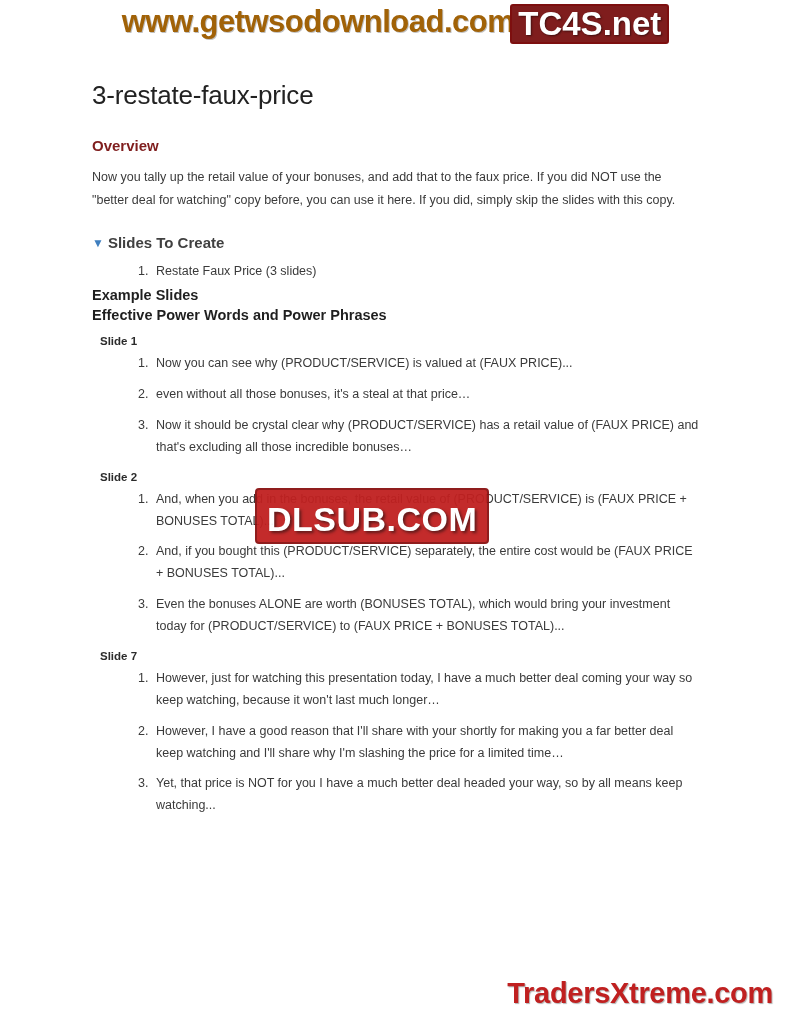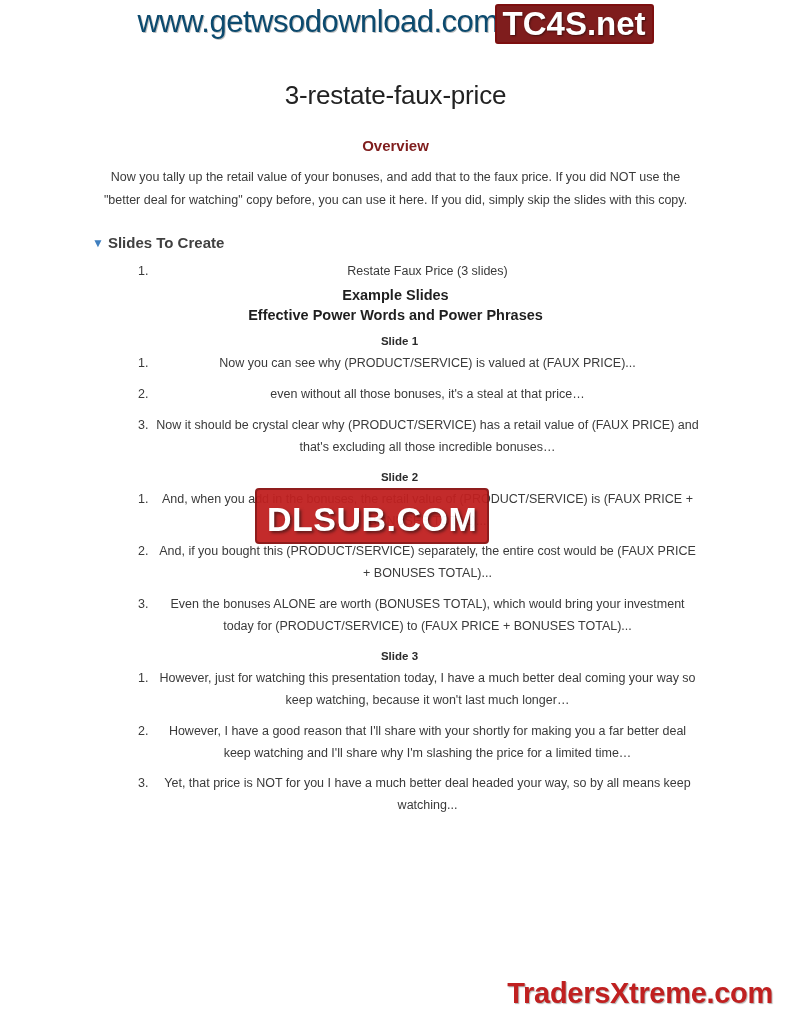--- a/index.html
+++ b/index.html
@@ -21,22 +21,22 @@
     top: 4px;
     left: 0;
     width: 791px;
     height: 44px;
     text-align: center;
     white-space: nowrap;
   }
   .wm-top-main {
     font-family: "Liberation Sans", sans-serif;
     font-size: 31px;
-    font-weight: 400;
-    color: #0c4a6e;
+    font-weight: 700;
+    color: #a16207;
     letter-spacing: -0.5px;
     text-shadow: 1px 1px 0 rgba(0,0,0,0.25);
   }
   .wm-top-badge {
     display: inline-block;
     font-family: "Liberation Sans", sans-serif;
     font-size: 33px;
     font-weight: 700;
     color: #ffffff;
     background: #7f1d1d;
@@ -78,21 +78,20 @@
 
   
   .doc {
     position: absolute;
     top: 80px;
     left: 0;
     width: 791px;
   }
   .content {
     margin: 0 92px 0 92px;
-    text-align: center;
   }
   h1.title {
     font-size: 26px;
     font-weight: 400;
     color: #222222;
     margin: 0 0 26px 0;
     letter-spacing: -0.2px;
   }
   h2.section {
     font-size: 15px;
@@ -191,21 +190,21 @@
     <div class="slide-block">
       <div class="slide-label">Slide 2</div>
       <ol class="num tight">
         <li>And, when you add in the bonuses, the retail value of (PRODUCT/SERVICE) is (FAUX PRICE + BONUSES TOTAL)...</li>
         <li>And, if you bought this (PRODUCT/SERVICE) separately, the entire cost would be (FAUX PRICE + BONUSES TOTAL)...</li>
         <li>Even the bonuses ALONE are worth (BONUSES TOTAL), which would bring your investment today for (PRODUCT/SERVICE) to (FAUX PRICE + BONUSES TOTAL)...</li>
       </ol>
     </div>
 
     <div class="slide-block">
-      <div class="slide-label">Slide 3</div>
+      <div class="slide-label">Slide 7</div>
       <ol class="num tight">
         <li>However, just for watching this presentation today, I have a much better deal coming your way so keep watching, because it won't last much longer…</li>
         <li>However, I have a good reason that I'll share with your shortly for making you a far better deal keep watching and I'll share why I'm slashing the price for a limited time…</li>
         <li>Yet, that price is NOT for you I have a much better deal headed your way, so by all means keep watching...</li>
       </ol>
     </div>
 
   </div>
 </div>
 

